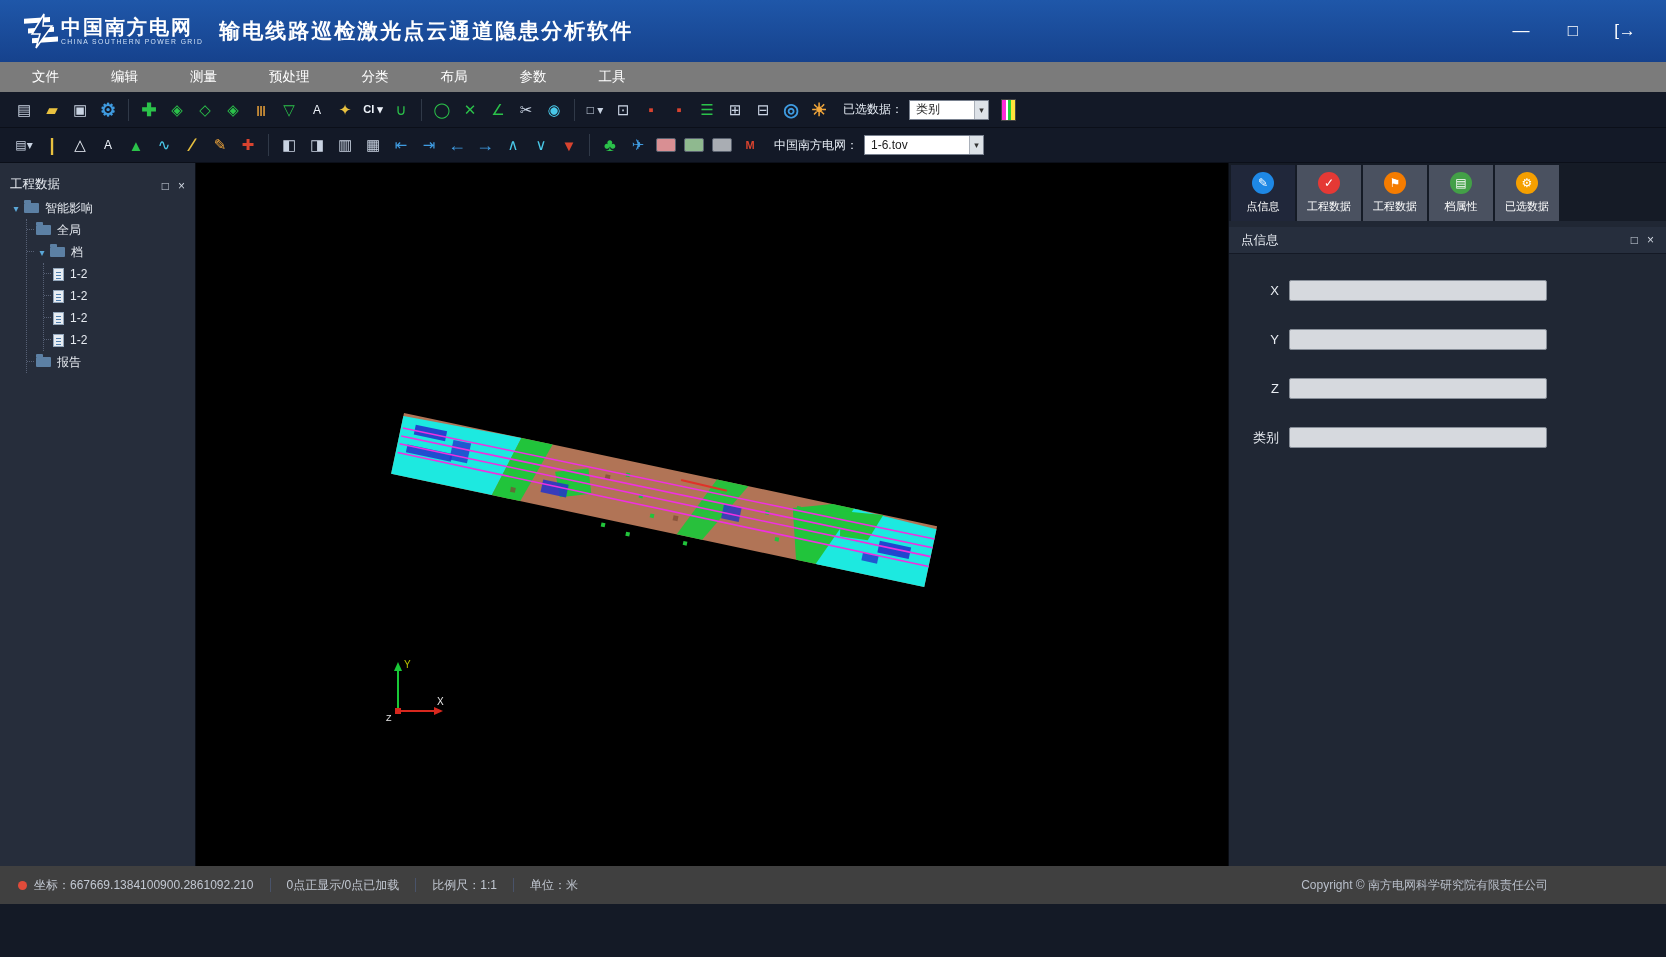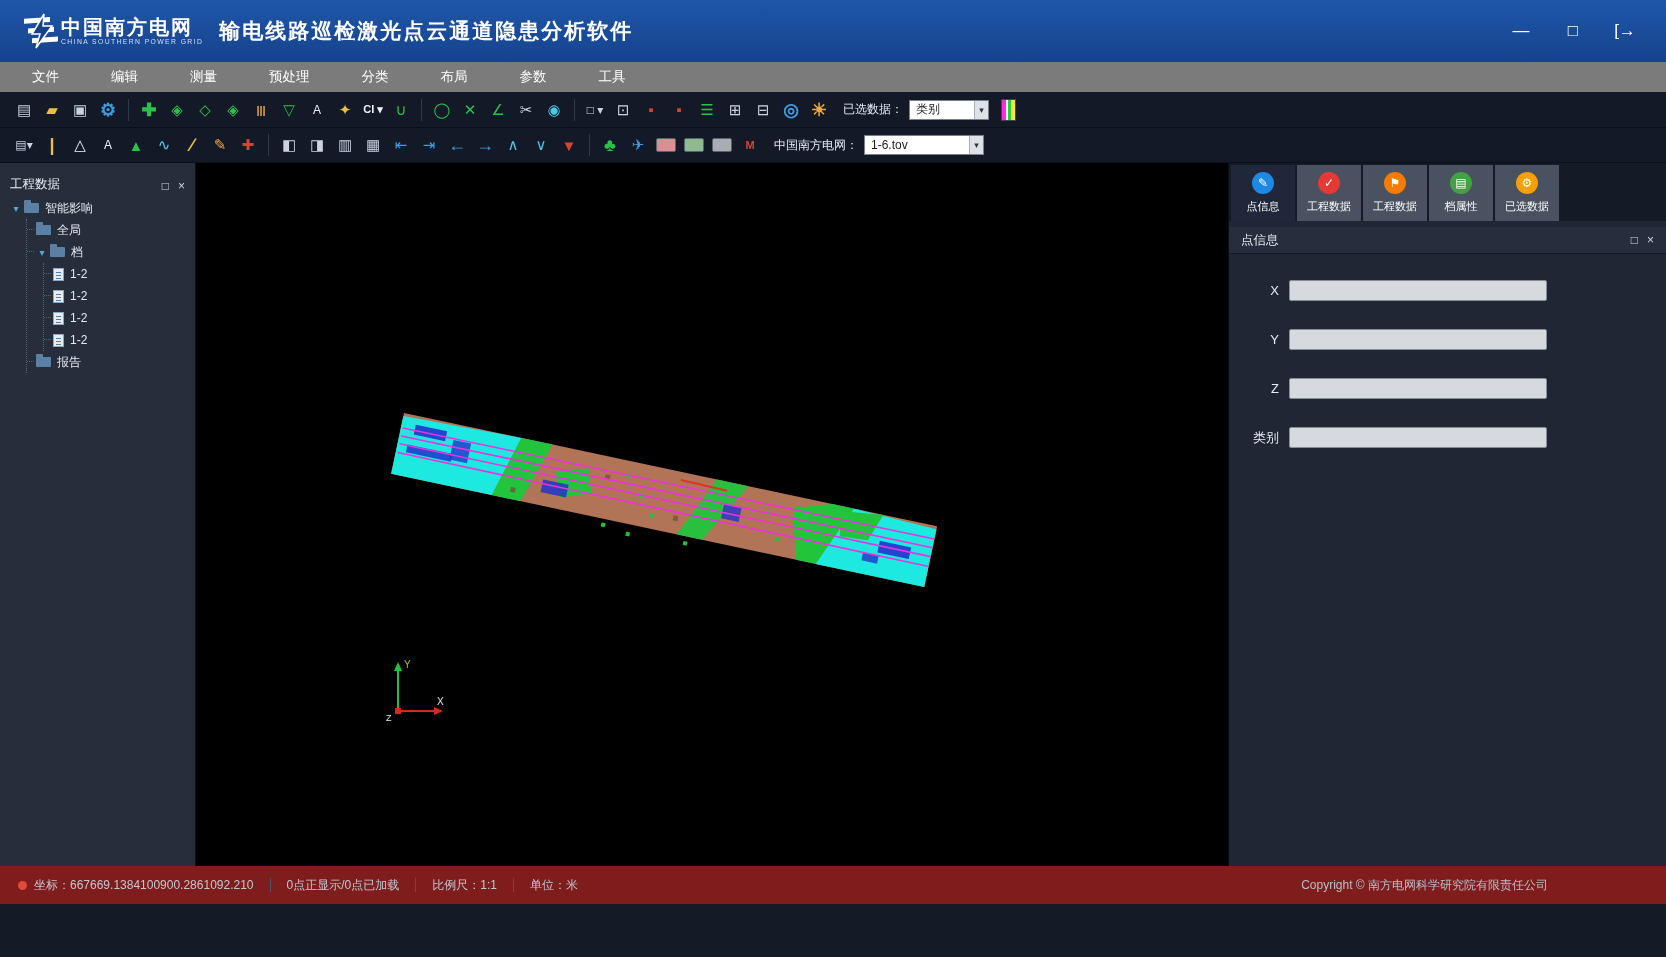--- a/index.html
+++ b/index.html
@@ -69,21 +69,21 @@
 .tabicon{width:22px;height:22px;border-radius:50%;display:flex;align-items:center;justify-content:center;color:#fff;font-size:12px}
 .ti-blue{background:#1e88e5}.ti-red{background:#e53935}.ti-orange{background:#f57c00}.ti-green{background:#43a047}.ti-amber{background:#f59f00}
 .rheader{height:27px;display:flex;align-items:center;padding:0 12px;background:#262e3d;border-bottom:1px solid #141925;margin-top:6px;flex:0 0 auto}
 .rtitle{color:#e9edf3;font-size:12.5px}
 .fields{margin-top:26px;display:flex;flex-direction:column;gap:28px;padding-left:12px}
 .field-row{display:flex;align-items:center}
 .field-label{width:38px;text-align:right;margin-right:10px;color:#e8ecf2;font-size:13px}
 .field-input{width:258px;height:21px;background:#d6d9de;border:1px solid #878e98;border-radius:2px;font-size:12px;padding:0 4px;color:#222}
 
 
-.statusbar{height:38px;background:#7f1d1d;display:flex;align-items:center;color:#c2c8d2;font-size:12px;padding:0 18px;flex:0 0 auto}
+.statusbar{height:38px;background:#404040;display:flex;align-items:center;color:#c2c8d2;font-size:12px;padding:0 18px;flex:0 0 auto}
 .status-dot{width:9px;height:9px;border-radius:50%;background:#e04b3a;margin-right:7px;flex:0 0 auto}
 .vsep{width:1px;height:14px;background:#49536a;margin:0 16px}
 .copyright{margin-left:auto;color:#b9bfca;margin-right:100px}
 .bottom-filler{height:53px;background:#141a26;flex:0 0 auto}
 </style>
 </head>
 <body>
 
 <div class="app">
 

